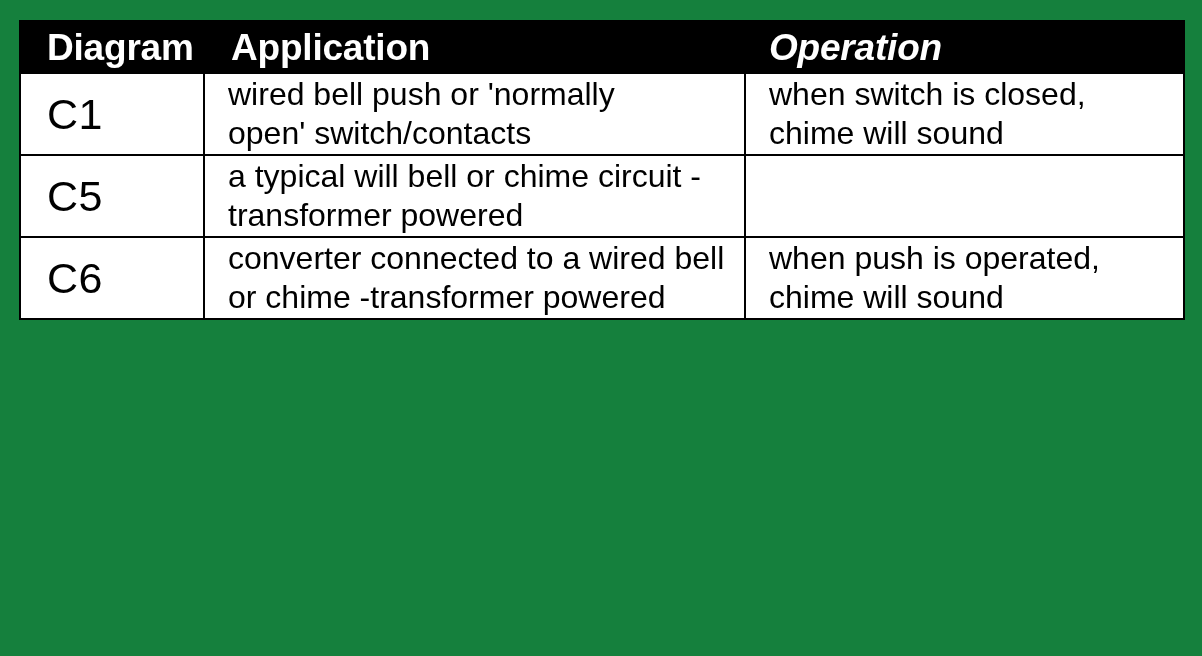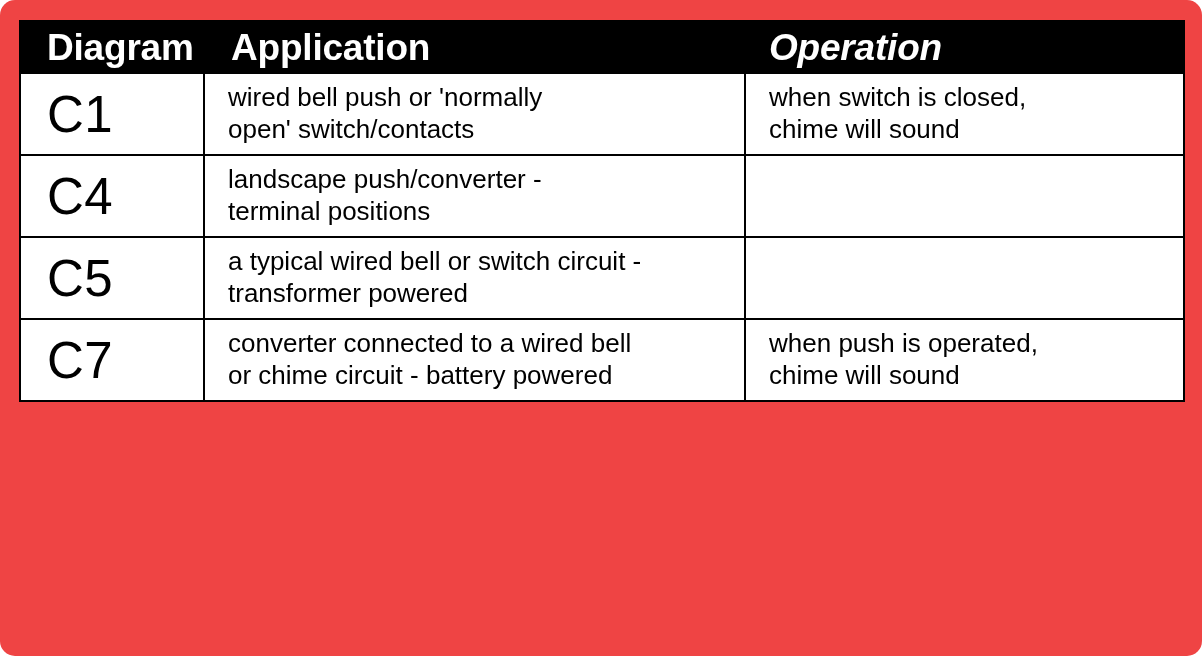--- a/index.html
+++ b/index.html
@@ -12,22 +12,21 @@
     height: 656px;
     overflow: hidden;
     font-family: "Liberation Sans", sans-serif;
     color: #000000;
   }
 
   #page {
     position: relative;
     width: 1202px;
     height: 656px;
-    background: #ef4444;
-    border-radius: 15px;
+    background: #15803d;
   }
 
   
   #chime-table {
     position: absolute;
     left: 19px;
     top: 20px;
     width: 1164px;
     border-collapse: collapse;
     table-layout: fixed;
@@ -71,32 +70,32 @@
   thead th.oper-head .hcell {
     padding-left: 23px;
     font-style: italic;
   }
 
   tbody tr {
     height: 82px;
   }
 
   td.diagram-cell {
-    font-size: 51px;
+    font-size: 43px;
     line-height: 1;
     font-weight: normal;
     text-align: left;
   }
   td.diagram-cell .dcell {
     padding-left: 26px;
     letter-spacing: 0.5px;
   }
 
   td.text-cell {
-    font-size: 26px;
+    font-size: 32px;
     line-height: 1.23;
   }
   td.text-cell .tcell {
     padding-left: 23px;
     padding-right: 8px;
     white-space: pre-line;
   }
 
   td.empty-cell .tcell { padding-left: 23px; }
 </style>
@@ -137,57 +136,45 @@
 open' switch/contacts</div>
         </td>
         <td class="text-cell">
           <div class="tcell">when switch is closed,
 chime will sound</div>
         </td>
       </tr>
 
 
 
+
       <tr>
         <td class="diagram-cell">
-          <div class="dcell">C4</div>
+          <div class="dcell">C5</div>
         </td>
         <td class="text-cell">
-          <div class="tcell">landscape push/converter -
-terminal positions</div>
+          <div class="tcell">a typical will bell or chime circuit -
+transformer powered</div>
         </td>
         <td class="text-cell empty-cell">
           <div class="tcell"></div>
         </td>
       </tr>
 
       <tr>
         <td class="diagram-cell">
-          <div class="dcell">C5</div>
-        </td>
-        <td class="text-cell">
-          <div class="tcell">a typical wired bell or switch circuit -
-transformer powered</div>
-        </td>
-        <td class="text-cell empty-cell">
-          <div class="tcell"></div>
-        </td>
-      </tr>
-
-
-      <tr>
-        <td class="diagram-cell">
-          <div class="dcell">C7</div>
+          <div class="dcell">C6</div>
         </td>
         <td class="text-cell">
           <div class="tcell">converter connected to a wired bell
-or chime circuit - battery powered</div>
+or chime -transformer powered</div>
         </td>
         <td class="text-cell">
           <div class="tcell">when push is operated,
 chime will sound</div>
         </td>
       </tr>
 
+
     </tbody>
   </table>
 
 </div>
 
 </body></html>

